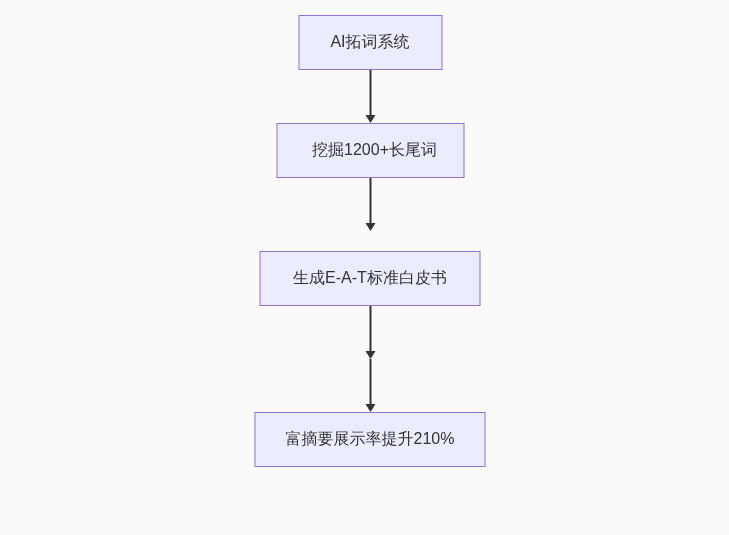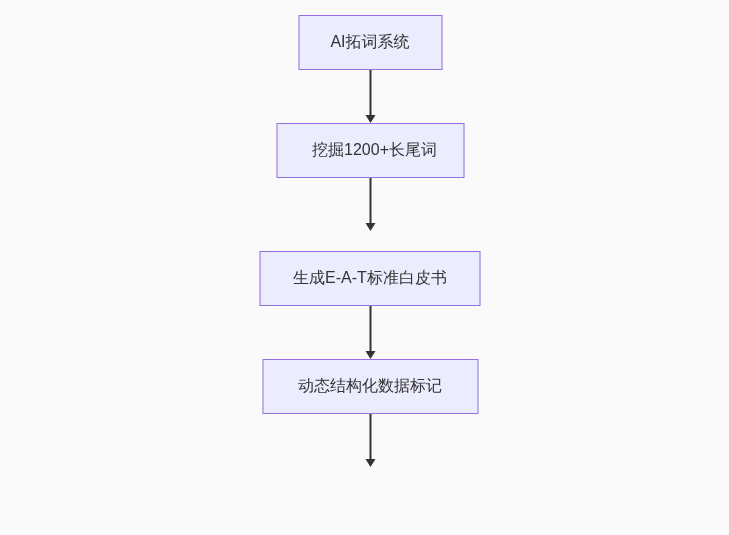--- a/index.html
+++ b/index.html
@@ -93,24 +93,24 @@
 
     <div class="node n3">
       <span>生成E-A-T标准白皮书</span>
     </div>
 
     <div class="edge">
       <div class="edge-line"></div>
       <div class="edge-head"></div>
     </div>
 
-    <div class="node n4">
-      <span>动态结构化数据标记</span>
-    </div>
 
     <div class="edge">
       <div class="edge-line"></div>
       <div class="edge-head"></div>
     </div>
 
+    <div class="node n5">
+      <span>富摘要展示率提升210%</span>
+    </div>
 
   </div>
 </div>
 
 </body></html>

